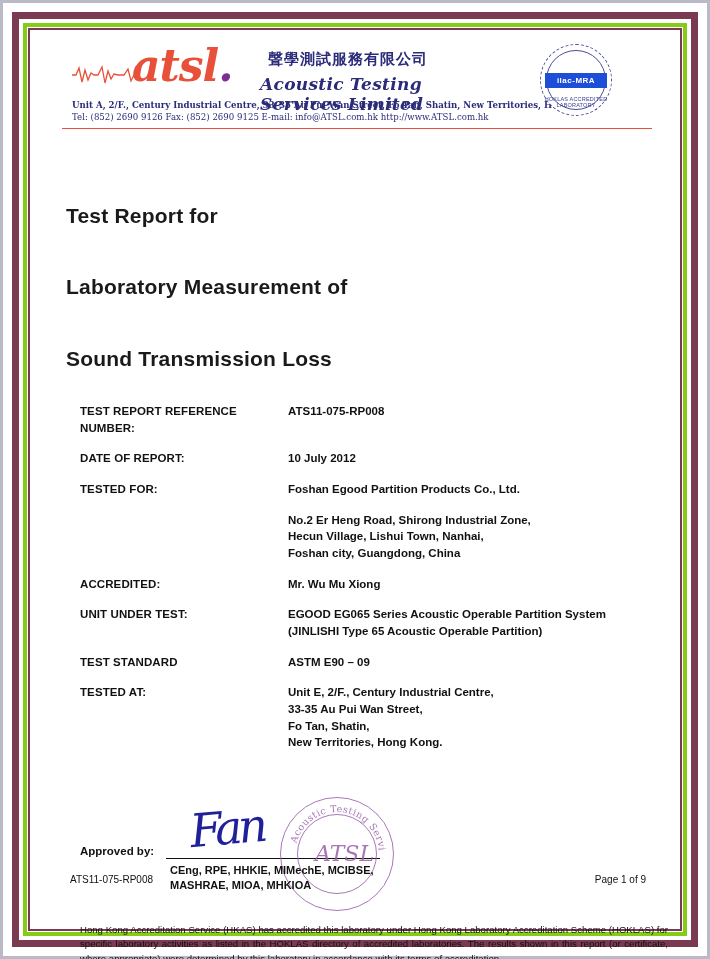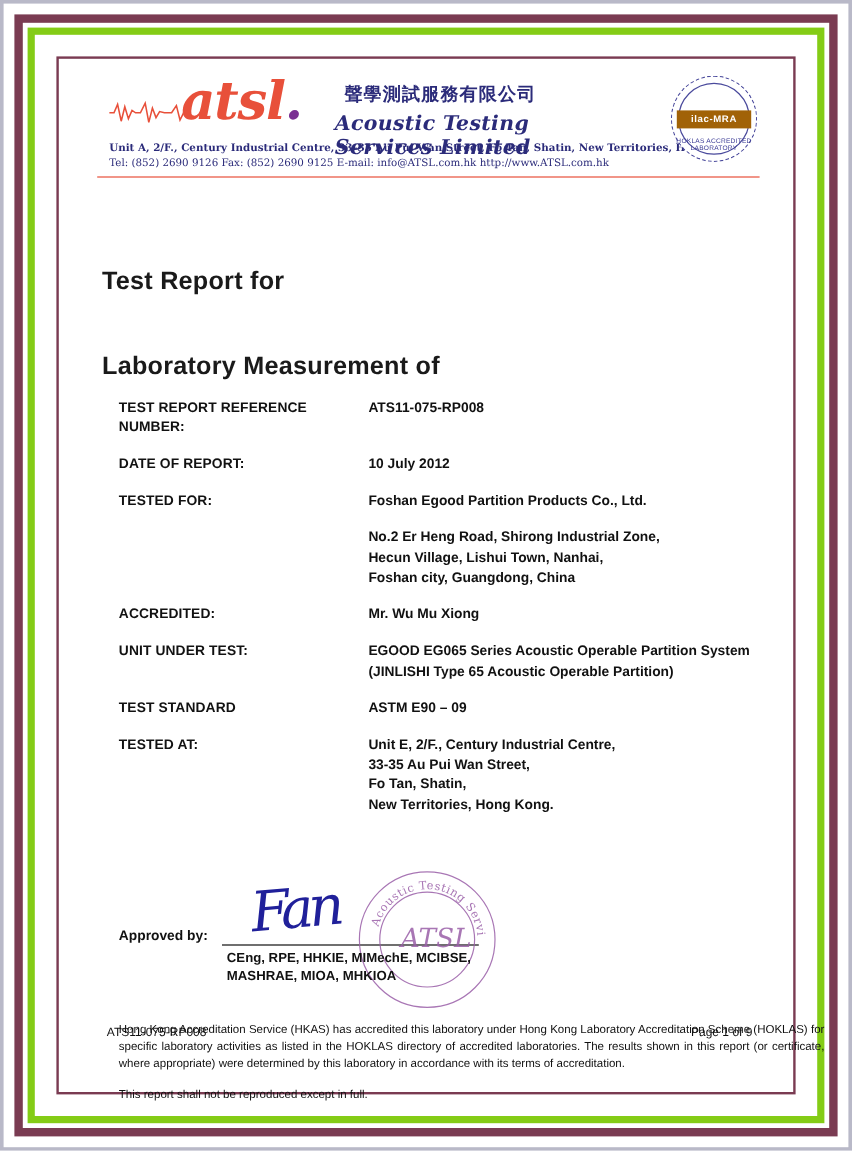--- a/index.html
+++ b/index.html
@@ -29,22 +29,22 @@
     width: 100%;
     height: 100%;
     border: 7px solid #7a3b52;
     background: #ffffff;
     padding: 4px;
   }
   .frame-mid {
     box-sizing: border-box;
     width: 100%;
     height: 100%;
-    border: 6px solid #84cc16;
-    padding: 18px;
+    border: 4px solid #84cc16;
+    padding: 1px;
   }
   .frame-inner {
     box-sizing: border-box;
     width: 100%;
     height: 100%;
     border: 2px solid #7a3b52;
     padding: 6px 10px 6px 10px;
     background: #ffffff;
     position: relative;
   }
@@ -140,21 +140,21 @@
     left: 5px; top: 5px; right: 5px; bottom: 5px;
     border-radius: 50%;
     border: 1px solid #4a4a9c;
   }
   .seal-ilac .band {
     position: absolute;
     left: 4px;
     right: 4px;
     top: 28px;
     height: 15px;
-    background: #a16207;
+    background: #1d4ed8;
     color: #ffffff;
     font-size: 8px;
     font-weight: bold;
     text-align: center;
     line-height: 15px;
     letter-spacing: 0.5px;
   }
   .seal-ilac .sub {
     position: absolute;
     left: 0; right: 0;
@@ -234,21 +234,21 @@
     font-family: "Liberation Sans", sans-serif;
     font-size: 21px;
     font-weight: bold;
     color: #1a1a1a;
     line-height: 1.3;
     letter-spacing: 0.2px;
     margin-top: 44px;
   }
 
   table.fields {
-    margin-top: 12px;
+    margin-top: 31px;
     margin-left: 14px;
     border-collapse: collapse;
     width: 620px;
   }
   table.fields td {
     vertical-align: top;
     font-size: 11.5px;
     font-weight: bold;
     color: #111111;
     padding: 0 0 14px 0;
@@ -397,20 +397,21 @@
 
 
       <div class="hdr-rule"></div>
     </div>
 
     <div class="doc-body">
 
       <div class="title-block">
         <div class="tline">Test Report for</div>
         <div class="tline">Laboratory Measurement of</div>
+        <div class="tline">Sound Transmission Loss</div>
       </div>
 
       <table class="fields">
         <tbody>
           <tr>
             <td class="label">TEST REPORT REFERENCE NUMBER:</td>
             <td class="value">ATS11-075-RP008</td>
           </tr>
           <tr>
             <td class="label">DATE OF REPORT:</td>

